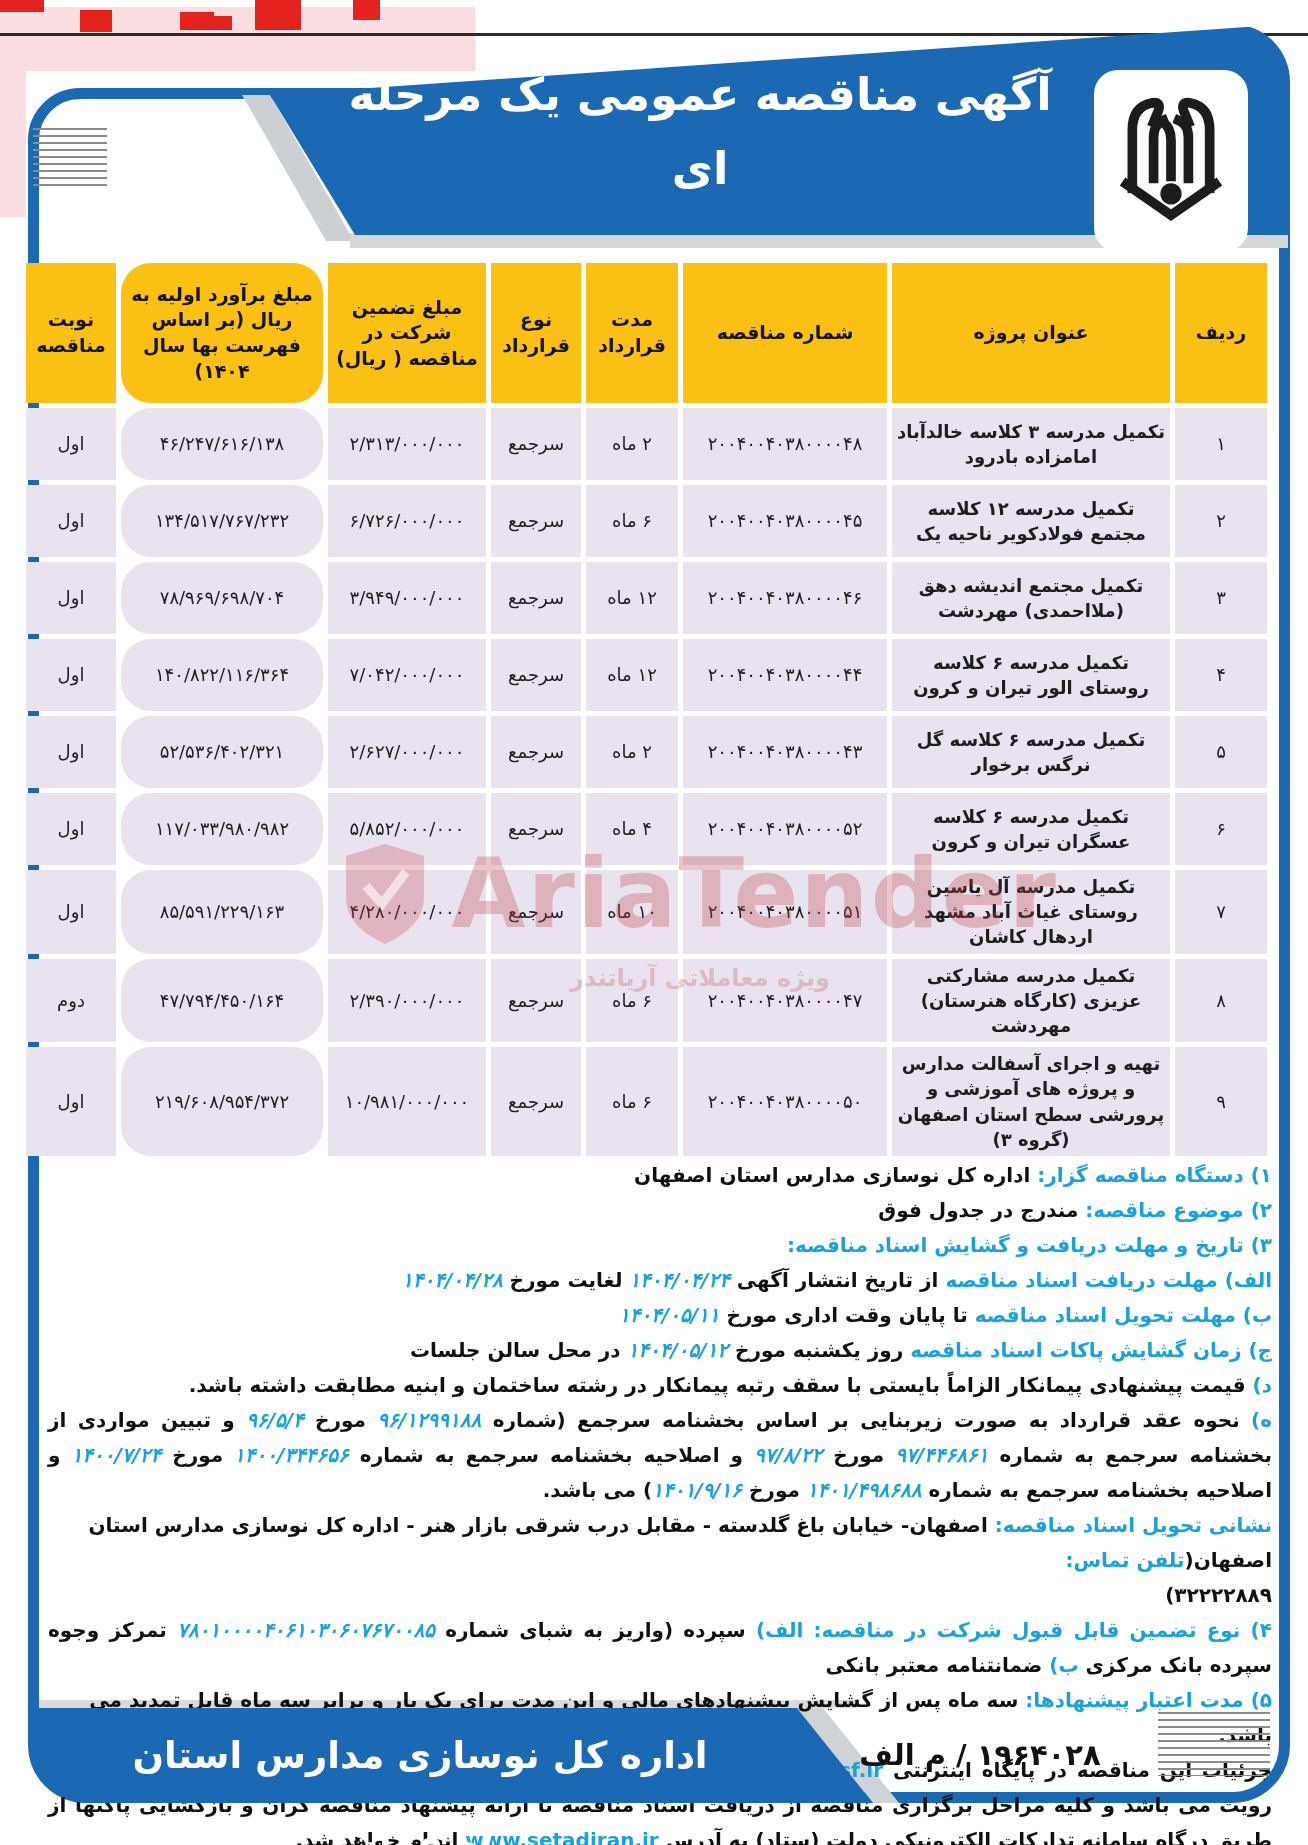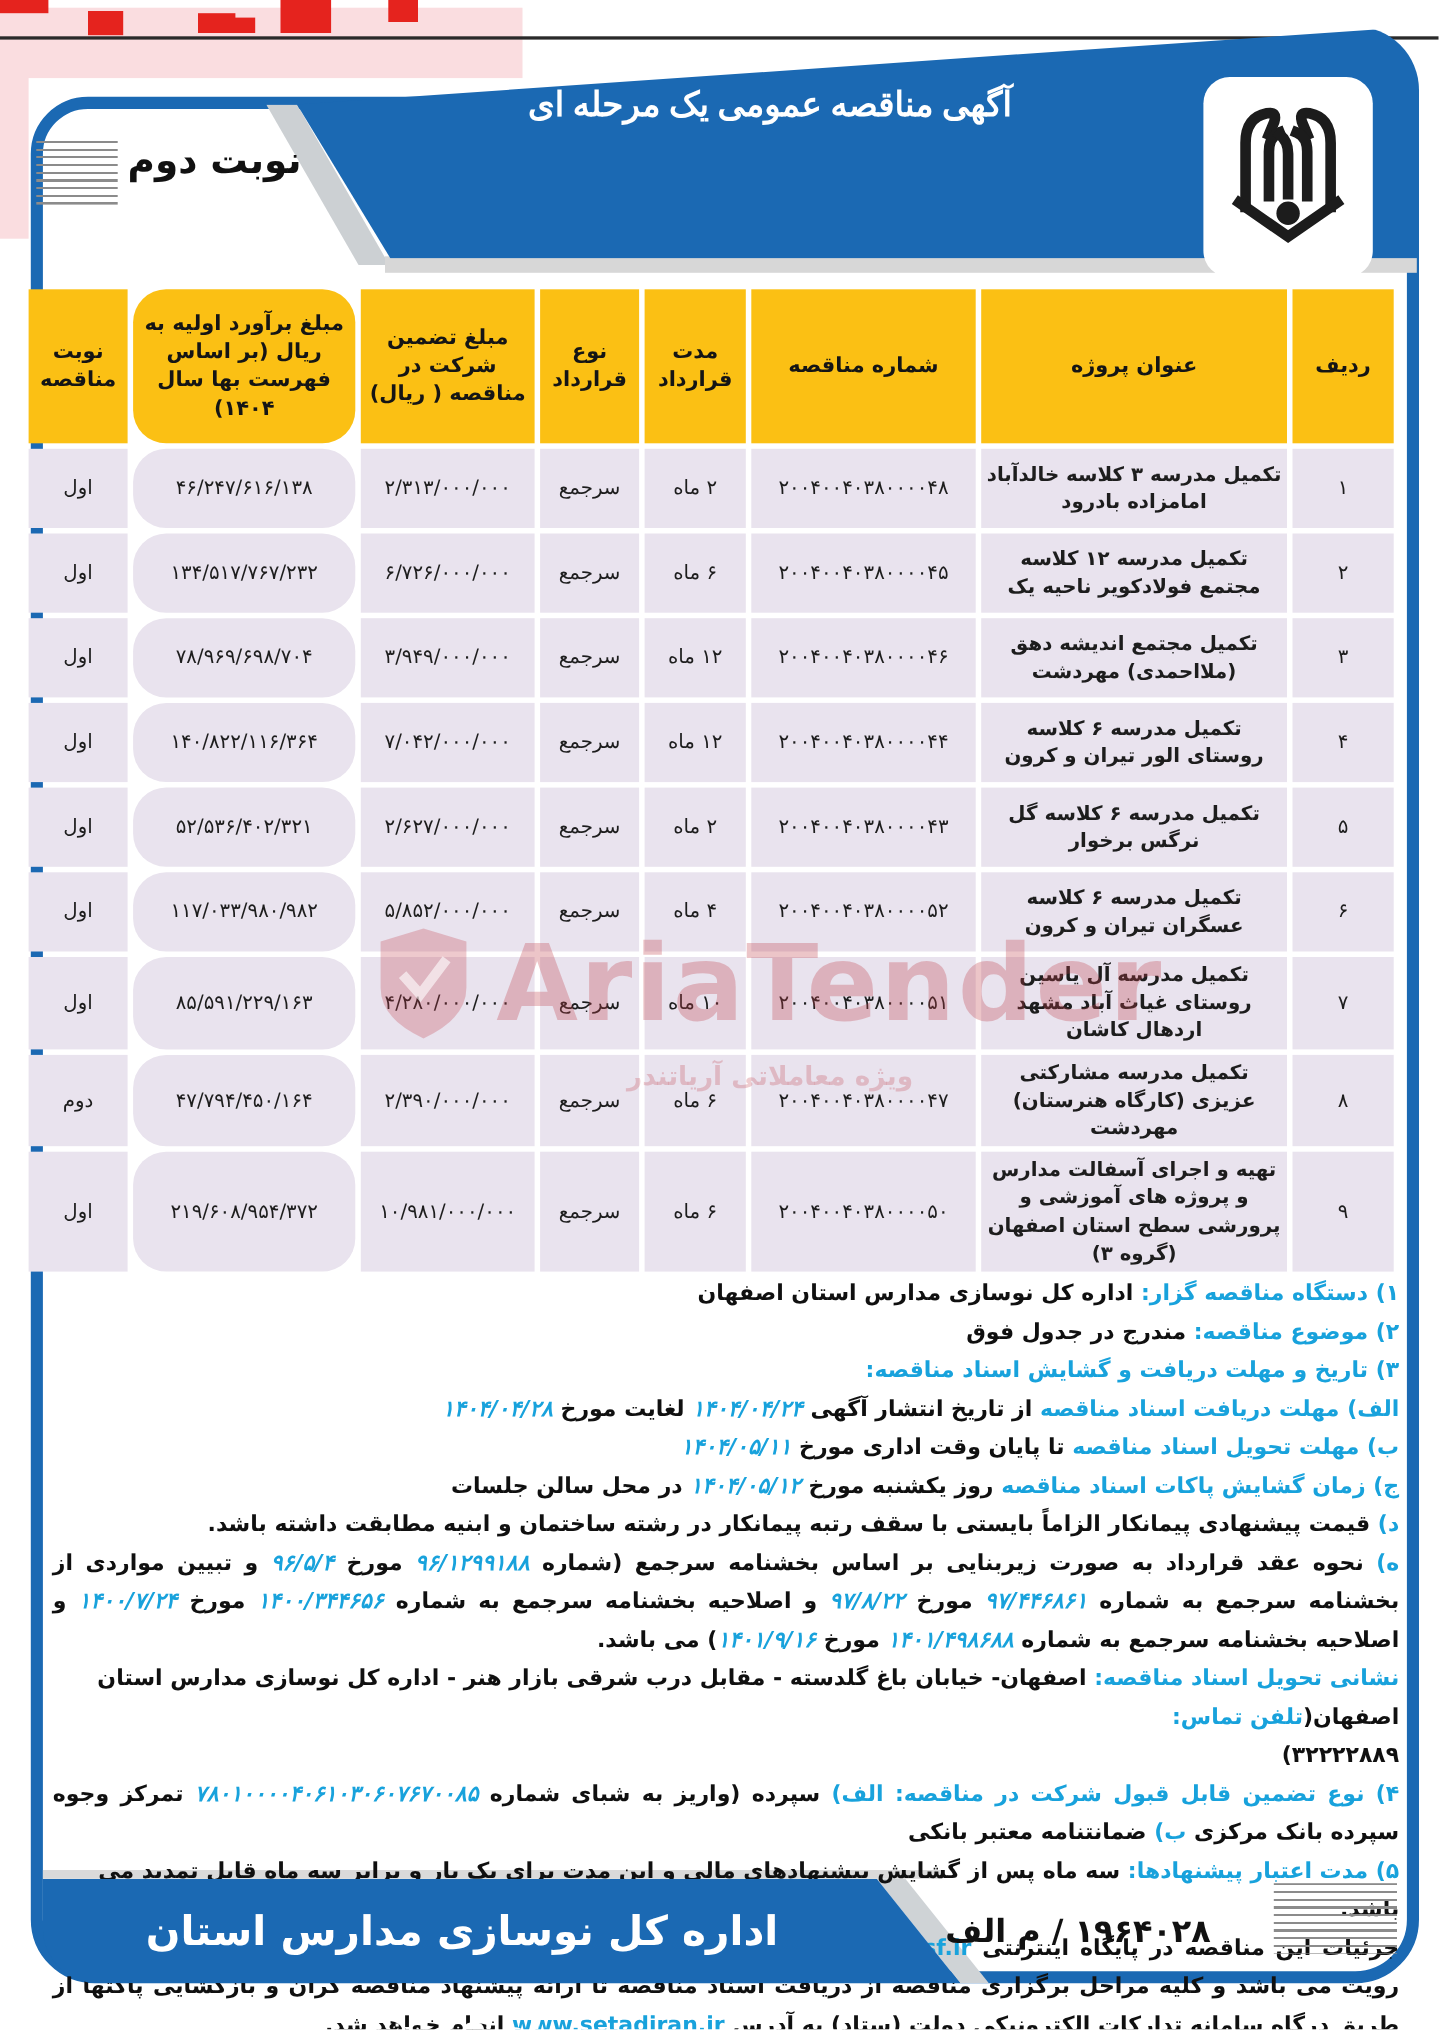--- a/index.html
+++ b/index.html
@@ -28,21 +28,21 @@
   }
   .band{
     left:250px; top:24px; width:1040px; height:211px; background:#1b69b3; z-index:2;
     border-top-right-radius:58px;
     clip-path:polygon(20px 71px, 1040px 0px, 1040px 211px, 105px 211px);
   }
   .band-text{
     left:330px; top:58px; width:740px; height:170px; z-index:3; color:#ffffff;
     text-align:center; font-weight:bold;
   }
-  .band-text .l1{font-size:31px; line-height:74px; letter-spacing:-1px;font-family:Liberation Serif, serif;}
+  .band-text .l1{font-size:45px; line-height:74px; letter-spacing:-1px;}
   .band-text .l2{font-size:42px; line-height:62px;}
   .under-band-strip{left:350px; top:233px; width:938px; height:15px; background:#d7d7d7; z-index:1;}
 
   .round-label{left:100px; top:118px; width:190px; height:56px; z-index:2;
     font-size:34px; font-weight:bold; color:#111; text-align:center; line-height:56px;}
   .hatch{
     background:repeating-linear-gradient(to bottom,#8b8b8b 0 2px, transparent 2px 7px);
   }
   .hatch-tl{left:33px; top:128px; width:74px; height:58px; z-index:2;}
   .hatch-br{left:1158px; top:1712px; width:112px; height:64px; z-index:2;}
@@ -119,21 +119,20 @@
   <div class="abs hairline"></div>
 
   <div class="abs frame"></div>
 
   <div class="abs band-shadow"></div>
   <div class="abs band"></div>
   <div class="abs under-band-strip"></div>
   <div class="abs band-text">
     <div class="l1">آگهی مناقصه عمومی یک مرحله ای</div>
   </div>
-  <div class="abs round-label">نوبت دوم</div>
   <div class="abs hatch hatch-tl"></div>
 
   <div class="abs logo-box">
     <svg width="116" height="156" viewBox="0 0 120 160">
       <g fill="none" stroke="#1c1c1c" stroke-width="10" stroke-linecap="square">
         <path d="M20 108 V48 Q20 24 40 20 Q50 18 47 28 L42 40"></path>
         <path d="M100 108 V48 Q100 24 80 20 Q70 18 73 28 L78 40"></path>
         <path d="M42 98 V56 Q42 42 52 38"></path>
         <path d="M78 98 V56 Q78 42 68 38"></path>
         <path d="M60 96 V58 Q60 46 52 40"></path>

